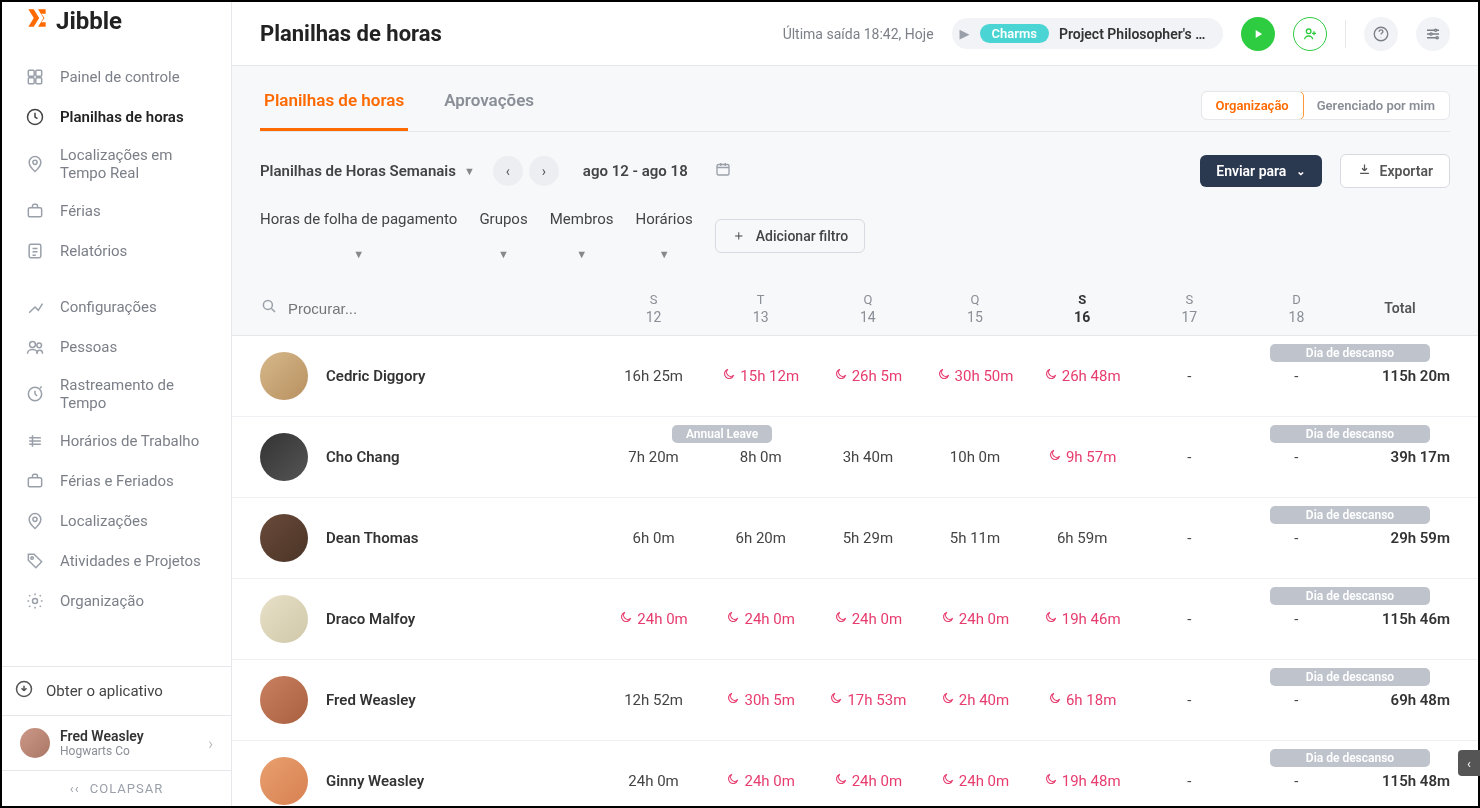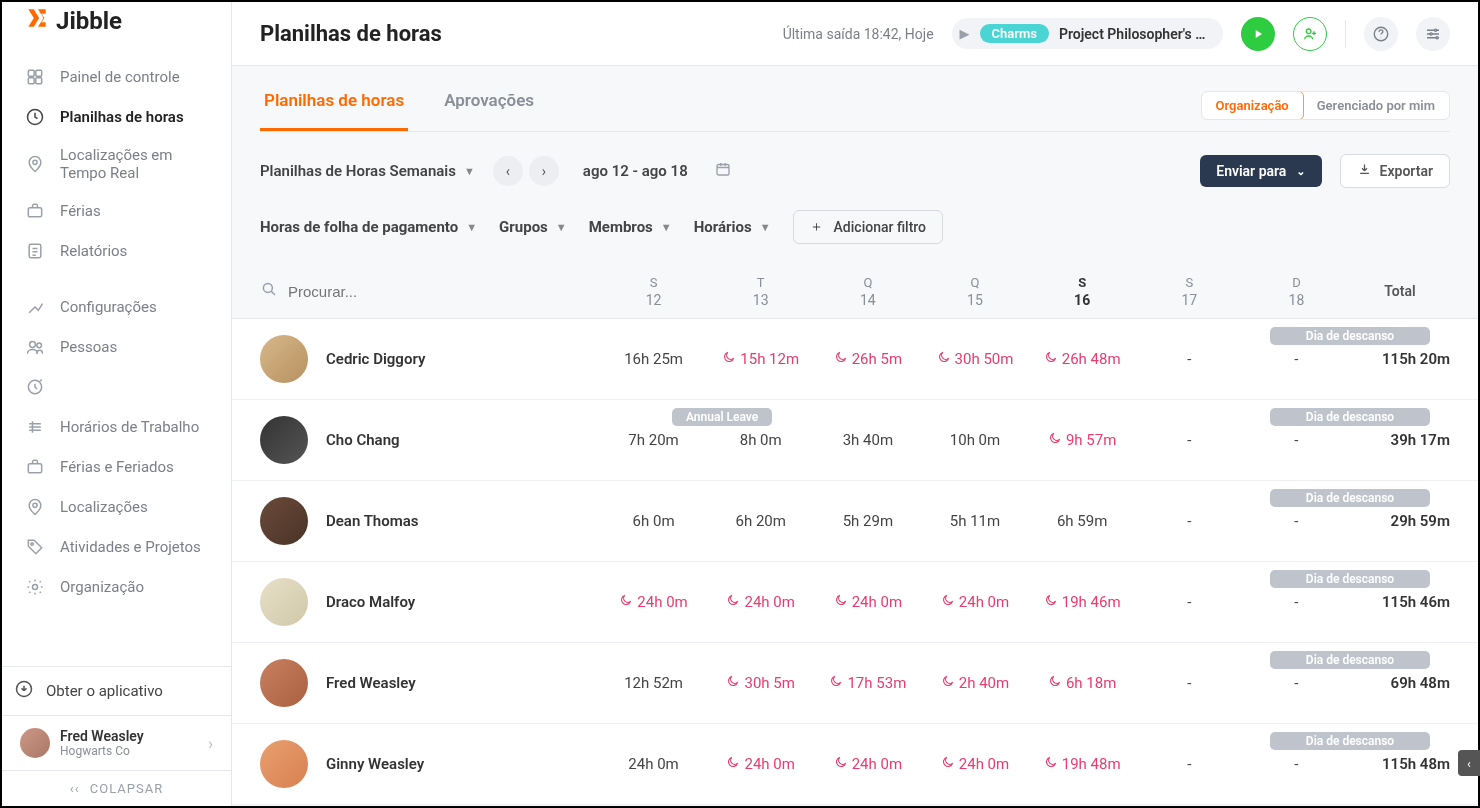--- a/index.html
+++ b/index.html
@@ -47,21 +47,21 @@
 .toolbar { display: flex; align-items: center; padding: 22px 28px; gap: 18px; }
 .period-select { display: flex; align-items: center; gap: 8px; font-size: 15px; font-weight: 600; color: #444; cursor: pointer; }
 .nav-arrows { display: flex; gap: 0; }
 .arrow-btn { width: 30px; height: 30px; border-radius: 50%; background: #eceef2; display: flex; align-items: center; justify-content: center; cursor: pointer; font-size: 14px; color: #555; margin-right: 6px; }
 .date-range { font-size: 15px; font-weight: 600; color: #444; margin-right: 8px; }
 .cal-icon { color: #9aa0a9; cursor: pointer; }
 .toolbar-spacer { flex: 1; }
 .send-btn { background: #2a3850; color: #fff; padding: 8px 16px; border-radius: 6px; font-size: 14px; font-weight: 600; display: flex; align-items: center; gap: 10px; cursor: pointer; }
 .export-btn { background: #fff; border: 1px solid #d7dae0; color: #555; padding: 7px 16px; border-radius: 6px; font-size: 14px; font-weight: 600; display: flex; align-items: center; gap: 8px; cursor: pointer; }
 .filters-row { display: flex; align-items: center; padding: 0 28px 20px; gap: 22px; }
-.filter-drop { display: flex; align-items: center; gap: 8px; font-size: 15px; font-weight: 700; color: #444; cursor: pointer; }
+.filter-drop { display: flex; align-items: center; gap: 20px; font-size: 15px; font-weight: 400; color: #444; cursor: pointer; flex-direction: column; }
 .add-filter-btn { border: 1px solid #d7dae0; border-radius: 6px; padding: 7px 16px; font-size: 14px; font-weight: 500; color: #444; display: flex; align-items: center; gap: 10px; cursor: pointer; }
 .table { background: #fff; }
 .table-head { display: flex; align-items: center; padding: 0 28px; border-bottom: 1px solid #e6e7eb; background: #f7f8fa; position: relative; }
 .search-cell { width: 340px; display: flex; align-items: center; gap: 10px; padding: 16px 0; }
 .search-input { border: none; background: transparent; font-size: 15px; color: #7b7f87; outline: none; width: 100%; }
 .day-col { flex: 1; text-align: center; }
 .day-abbr { font-size: 13px; color: #8a8e96; }
 .day-num { font-size: 14px; color: #8a8e96; margin-top: 2px; }
 .day-col.today .day-abbr, .day-col.today .day-num { font-weight: 700; color: #333; }
 .total-col { width: 100px; text-align: center; font-size: 14px; font-weight: 600; color: #555; }
@@ -168,20 +168,21 @@
           </span>
           <span>Pessoas</span>
         </div>
         <div class="nav-item">
           <span class="nav-icon">
             <svg class="icon-svg" viewBox="0 0 24 24" fill="none" stroke="currentColor" stroke-width="1.8">
               <circle cx="12" cy="12" r="8"></circle>
               <path d="M12 8v4l2.5 2.5M18 5l2-2"></path>
             </svg>
           </span>
+          <span>Rastreamento de Tempo</span>
         </div>
         <div class="nav-item">
           <span class="nav-icon">
             <svg class="icon-svg" viewBox="0 0 24 24" fill="none" stroke="currentColor" stroke-width="1.8">
               <path d="M5 8h14M5 12h14M5 16h14M9 5v14"></path>
             </svg>
           </span>
           <span>Horários de Trabalho</span>
         </div>
         <div class="nav-item">

